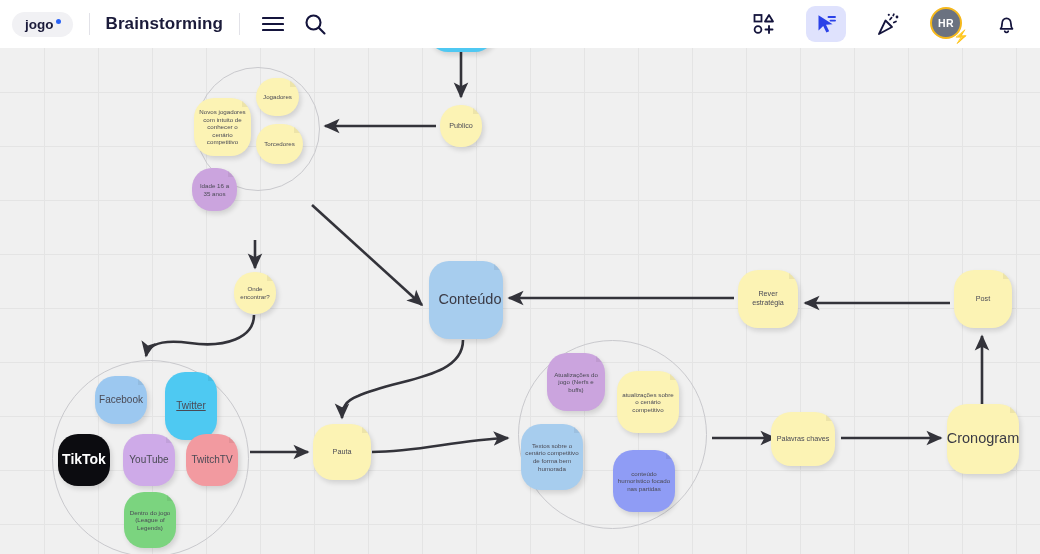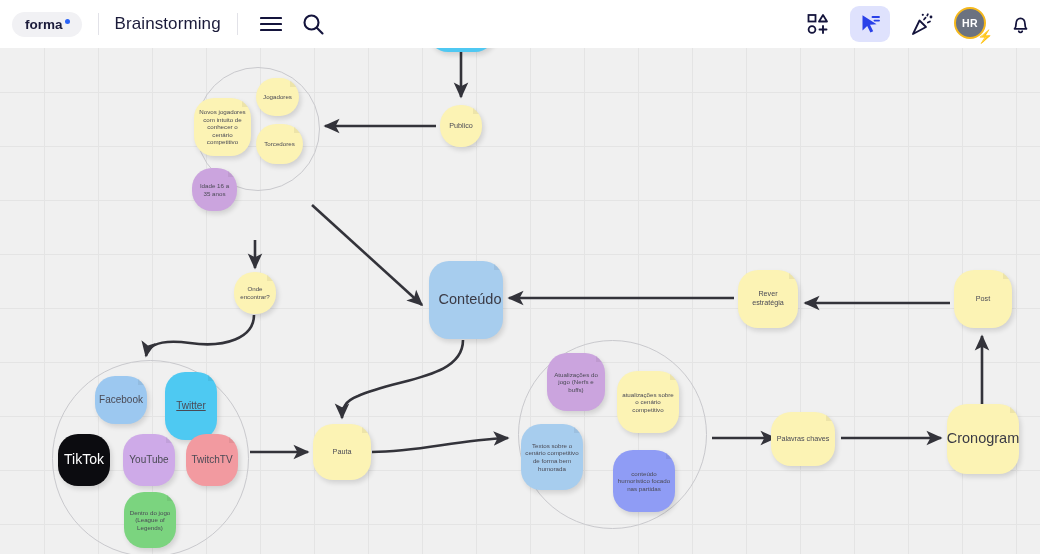--- a/index.html
+++ b/index.html
@@ -19,26 +19,26 @@
   }
   #header-left { display: flex; align-items: center; height: 48px; padding-left: 12px; }
   .plan-chip {
     display: flex; align-items: center; gap: 2px;
     background: #f1f1f4; border-radius: 16px;
     padding: 5px 12px 5px 13px;
     font-size: 13.5px; font-weight: 600; color: #1b1b3a;
   }
   .plan-dot { width: 5px; height: 5px; border-radius: 50%; background: #2a63f6; align-self: flex-start; margin-top: 2px; }
   .v-div { width: 1px; height: 22px; background: #e2e2e8; margin: 0 16px; }
-  #doc-title { font-size: 17px; font-weight: 400; color: #1b1b3a; letter-spacing: .1px; }
+  #doc-title { font-size: 17px; font-weight: 700; color: #1b1b3a; letter-spacing: .1px; }
   .hdr-icon-btn {
     width: 34px; height: 34px; display: flex; align-items: center; justify-content: center;
     border-radius: 7px;
   }
-  #header-right { margin-left: auto; display: flex; align-items: center; gap: 12px; }
+  #header-right { margin-left: auto; display: flex; align-items: center; gap: 22px; padding-right: 14px; }
   .tool-btn {
     width: 40px; height: 36px; border-radius: 9px;
     display: flex; align-items: center; justify-content: center;
   }
   .tool-btn.active { background: #dfe2fd; }
   .avatar-wrap { position: relative; width: 34px; height: 34px; }
   .avatar {
     width: 32px; height: 32px; border-radius: 50%;
     background: #6b7280; border: 2.5px solid #f5b81c;
     display: flex; align-items: center; justify-content: center;
@@ -73,36 +73,36 @@
     padding: 4px;
     overflow: hidden;
     border-radius: 20px;
   }
   .node.fold::after {
     content: ""; position: absolute; top: 0; right: 0;
     border-width: 0 9px 9px 0; border-style: solid;
     border-color: rgba(0,0,0,.06) transparent;
   }
   .node.big { font-size: 14.5px; color: #3a3a45; padding-left: 12px; }
-  .node.brand { font-size: 14px; font-weight: 400; align-items: center; }
+  .node.brand { font-size: 14px; font-weight: 700; align-items: center; }
   .node.sm { font-size: 7.2px; }
   .node.xs { font-size: 6.2px; }
   .node.md { font-size: 10px; }
 
   .ellipse {
     position: absolute; border: 1px solid #c9c9cd; border-radius: 50%;
   }
 </style>
 </head>
 <body>
 
 <div id="header">
   <div id="header-left">
     <div class="plan-chip">
-      <span>forma</span>
+      <span>jogo</span>
       <span class="plan-dot"></span>
     </div>
     <div class="v-div"></div>
     <div id="doc-title">Brainstorming</div>
     <div class="v-div"></div>
     <div class="hdr-icon-btn">
       <svg width="22" height="16" viewBox="0 0 22 16">
           <g stroke="#14143c" stroke-width="2.1" stroke-linecap="round">
             <line x1="1" y1="2" x2="21" y2="2"></line>
             <line x1="1" y1="8" x2="21" y2="8"></line>

